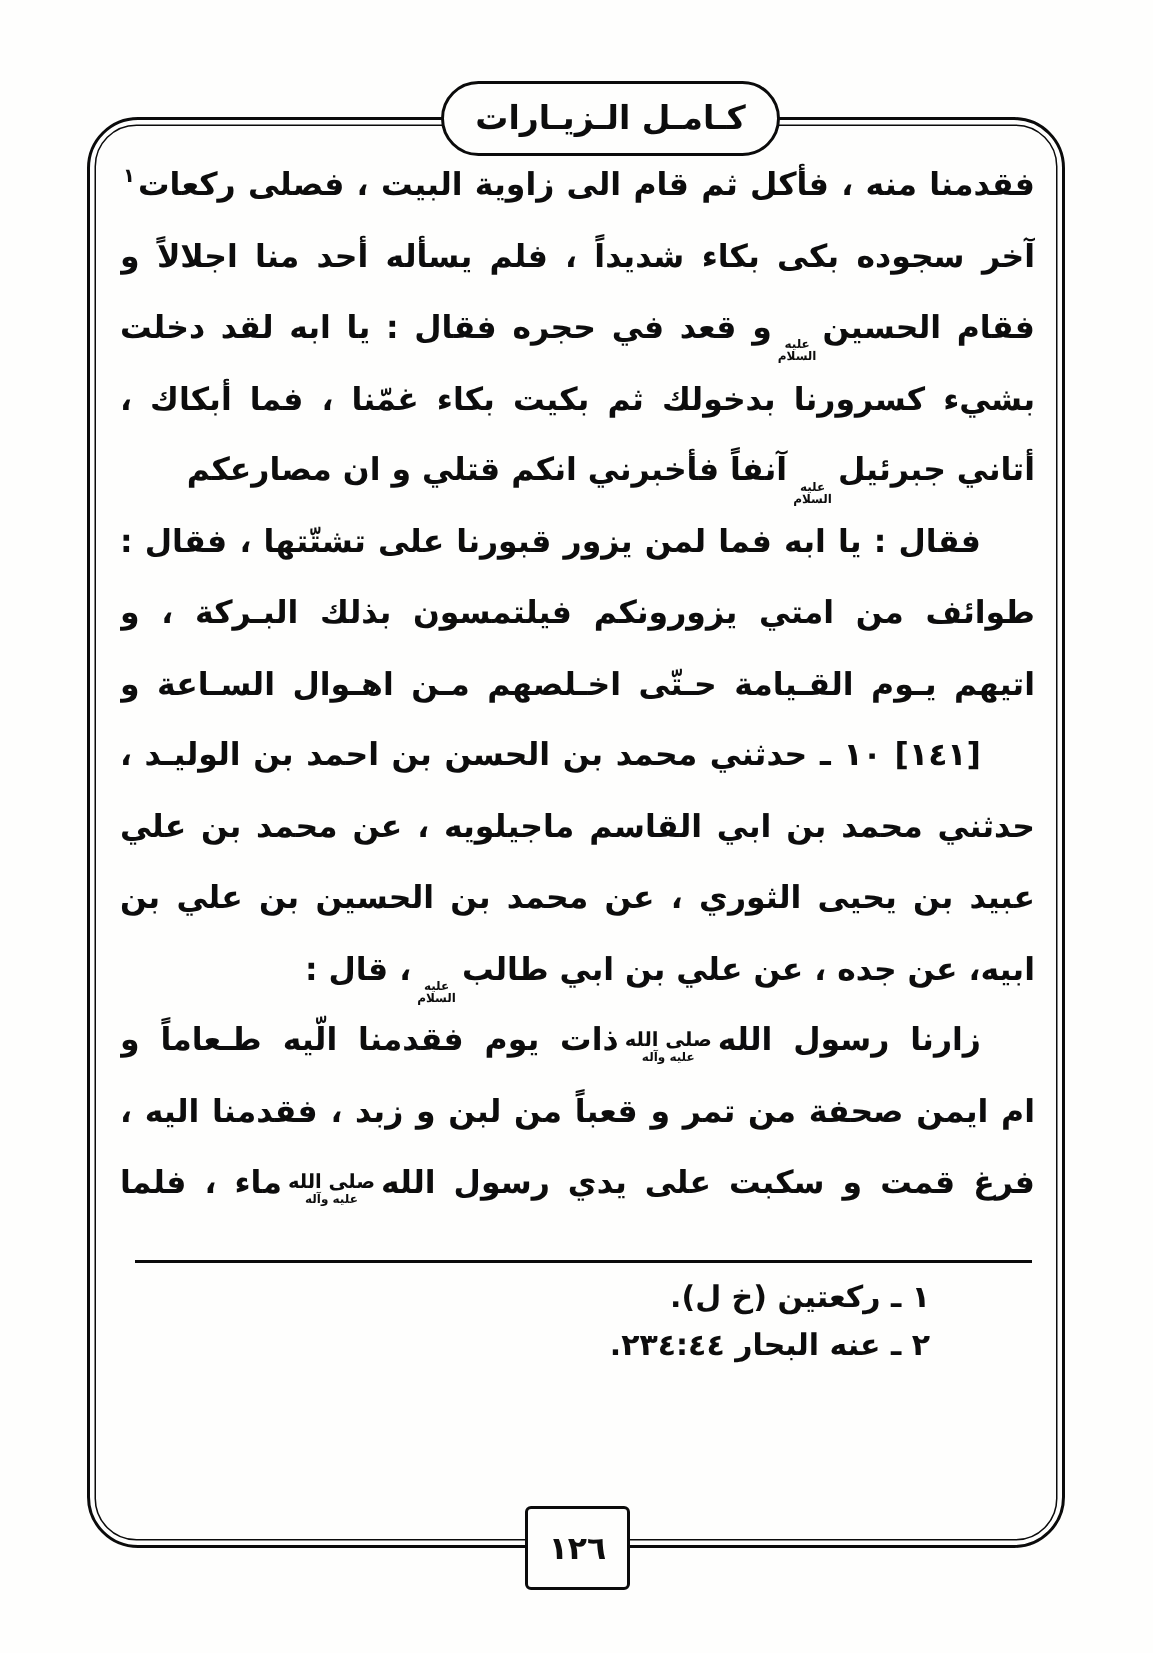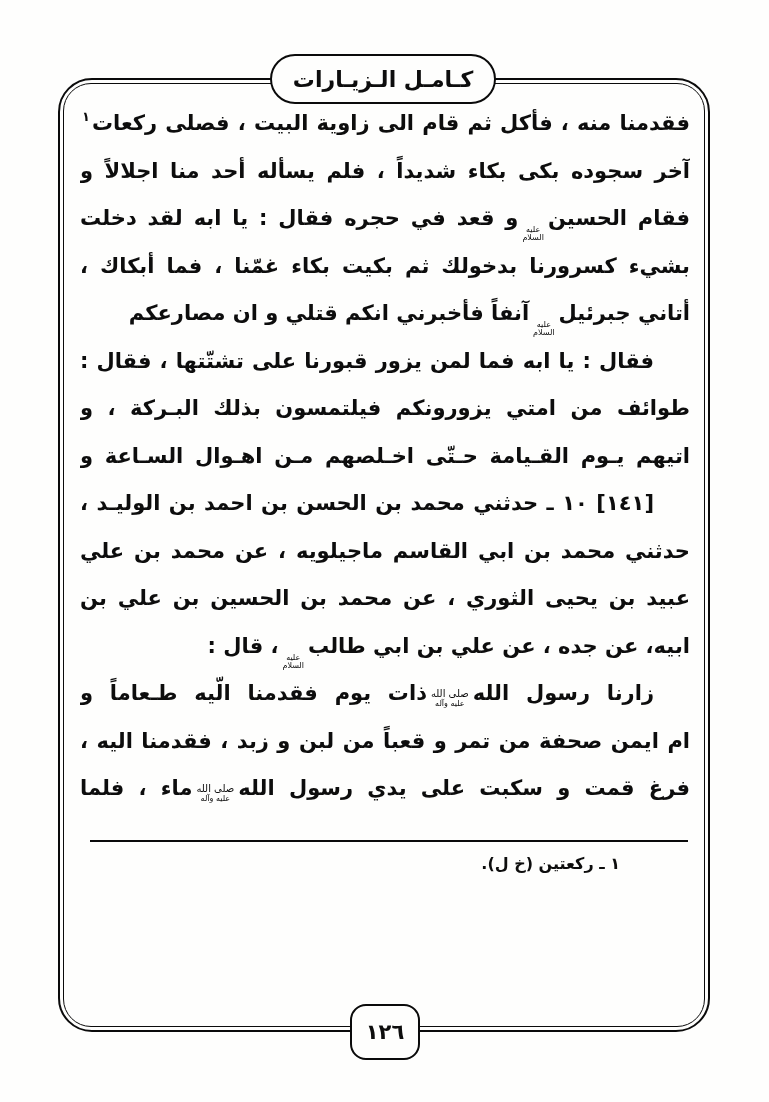--- a/index.html
+++ b/index.html
@@ -10,32 +10,32 @@
   
   .frame {
     position:absolute; left:58px; top:78px; width:652px; height:954px;
     border:2.5px solid #0b0b0b; border-radius:34px; box-sizing:border-box;
   }
   .frame-inner {
     position:absolute; inset:3px; border:1.5px solid #0b0b0b; border-radius:28px;
   }
   
   .title-pill {
-    position:absolute; left:270px; top:54px; width:226px; height:50px;
+    position:absolute; left:294px; top:54px; width:226px; height:50px;
     background:#fefefd; border:2.5px solid #0b0b0b; border-radius:26px;
     display:flex; align-items:center; justify-content:center; z-index:3;
     box-sizing:border-box;
   }
   .title-pill span {
     font-size:22px; font-weight:bold; direction:rtl; letter-spacing:.5px;
   }
   
   .pagenum-pill {
     position:absolute; left:350px; top:1004px; width:70px; height:56px;
-    background:#fefefd; border:2.5px solid #0b0b0b; border-radius:16px;
+    background:#fefefd; border:2.5px solid #0b0b0b; border-radius:4px;
     display:flex; align-items:center; justify-content:center; z-index:3;
     box-sizing:border-box;
   }
   .pagenum-pill span { font-size:21px; font-weight:bold; }
   
   .content {
     position:absolute; left:80px; top:100px; width:610px; z-index:2;
     direction:rtl;
   }
   .bline {
@@ -44,31 +44,31 @@
   }
   .bline.just { text-align:justify; text-align-last:justify; }
   .bline.ind  { padding-right:36px; }
   .fnref {
     display:inline-block; font-size:13px; position:relative; top:-9px;
     margin:0 2px; font-weight:bold;
   }
   
   .hon {
     display:inline-flex; flex-direction:column; align-items:center;
-    font-weight:normal; line-height:1.05; margin:0 4px; vertical-align:-7px;
+    font-weight:bold; line-height:1.05; margin:0 4px; vertical-align:-7px;
   }
   .hon .t1, .hon .t2 { font-size:8px; white-space:nowrap; }
   .hon-saww { vertical-align:3px; }
-  .hon-saww .t1 { font-size:10px; }
+  .hon-saww .t1 { font-size:13px; }
   
   .fn-sep {
     border:none; border-top:2px solid #0b0b0b; margin:27px 2px 6px 10px;
   }
   .fnote {
-    font-size:16px; font-weight:bold; line-height:32.5px; 
+    font-size:20px; font-weight:bold; line-height:32.5px; 
     direction:rtl;
   }
   .fnote.num  { padding-right:70px; }
   .fnote.cont { padding-right:46px; }
 </style>
 </head>
 <body>
 
 <div class="page">
 
@@ -109,20 +109,21 @@
           </span>ذات يوم فقدمنا الّيه طـعاماً و اهـدت اليـنا</div>
         <div class="bline just">ام ايمن صحفة من تمر و قعباً من لبن و زبد ، فقدمنا اليه ، فأكل منه ، فلما</div>
         <div class="bline just">فرغ قمت و سكبت على يدي رسول الله<span class="hon hon-saww">
             <span class="t1">صلى الله</span>
             <span class="t2">عليه وآله</span>
           </span>ماء ، فلما غسـل يـديه</div>
       </div>
     <hr class="fn-sep">
     <div id="footnote-lines">
         <div class="fnote num">١ ـ ركعتين (خ ل).</div>
+        <div class="fnote num">٢ ـ عنه البحار ٢٣٤:٤٤.</div>
       </div>
   </div>
 
   <div class="pagenum-pill">
     <span>١٢٦</span>
   </div>
 
 </div>
 
 </body></html>

